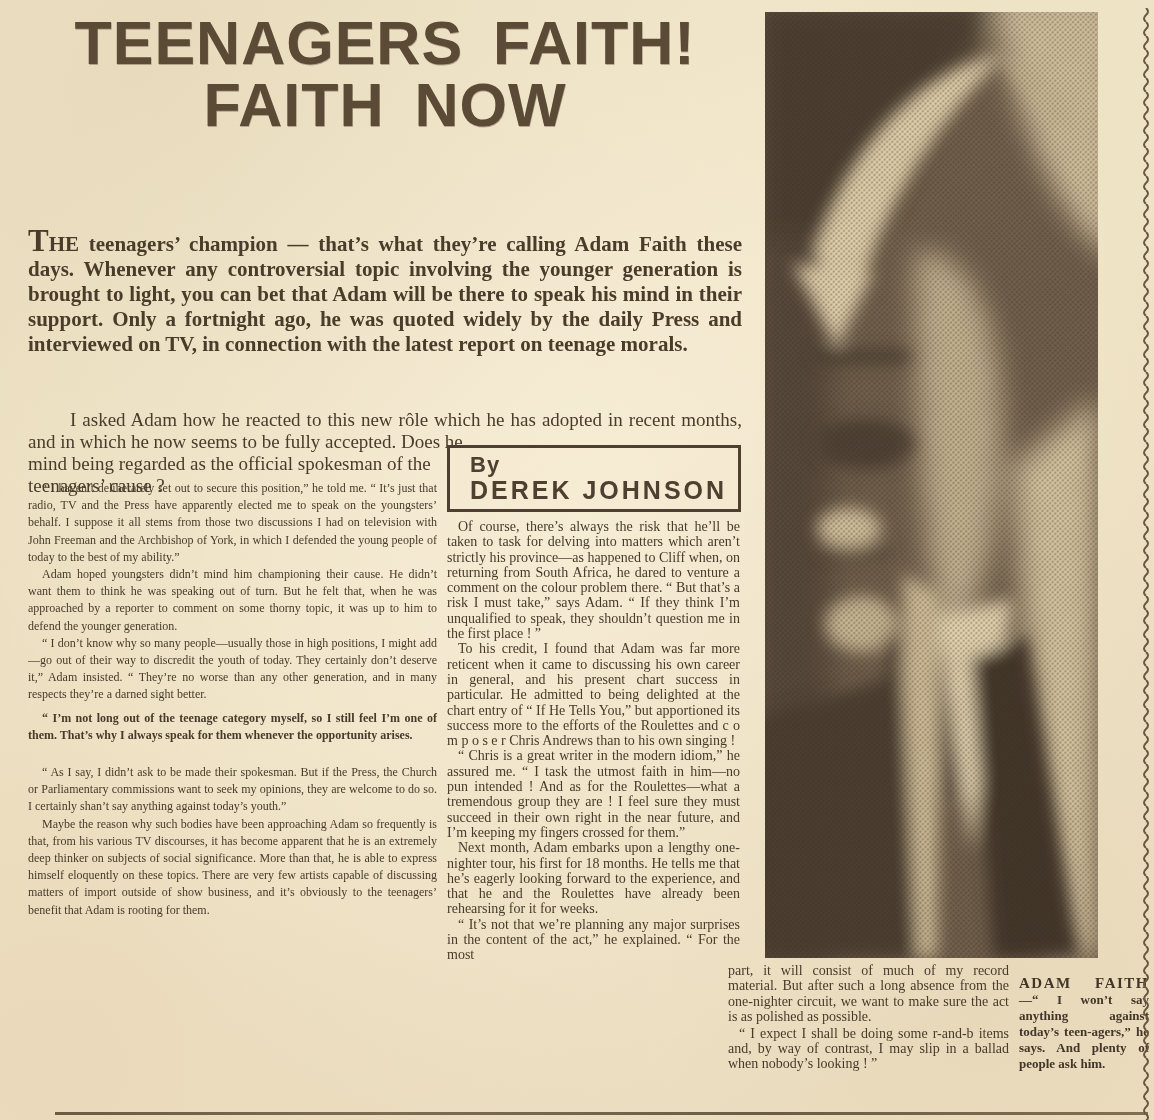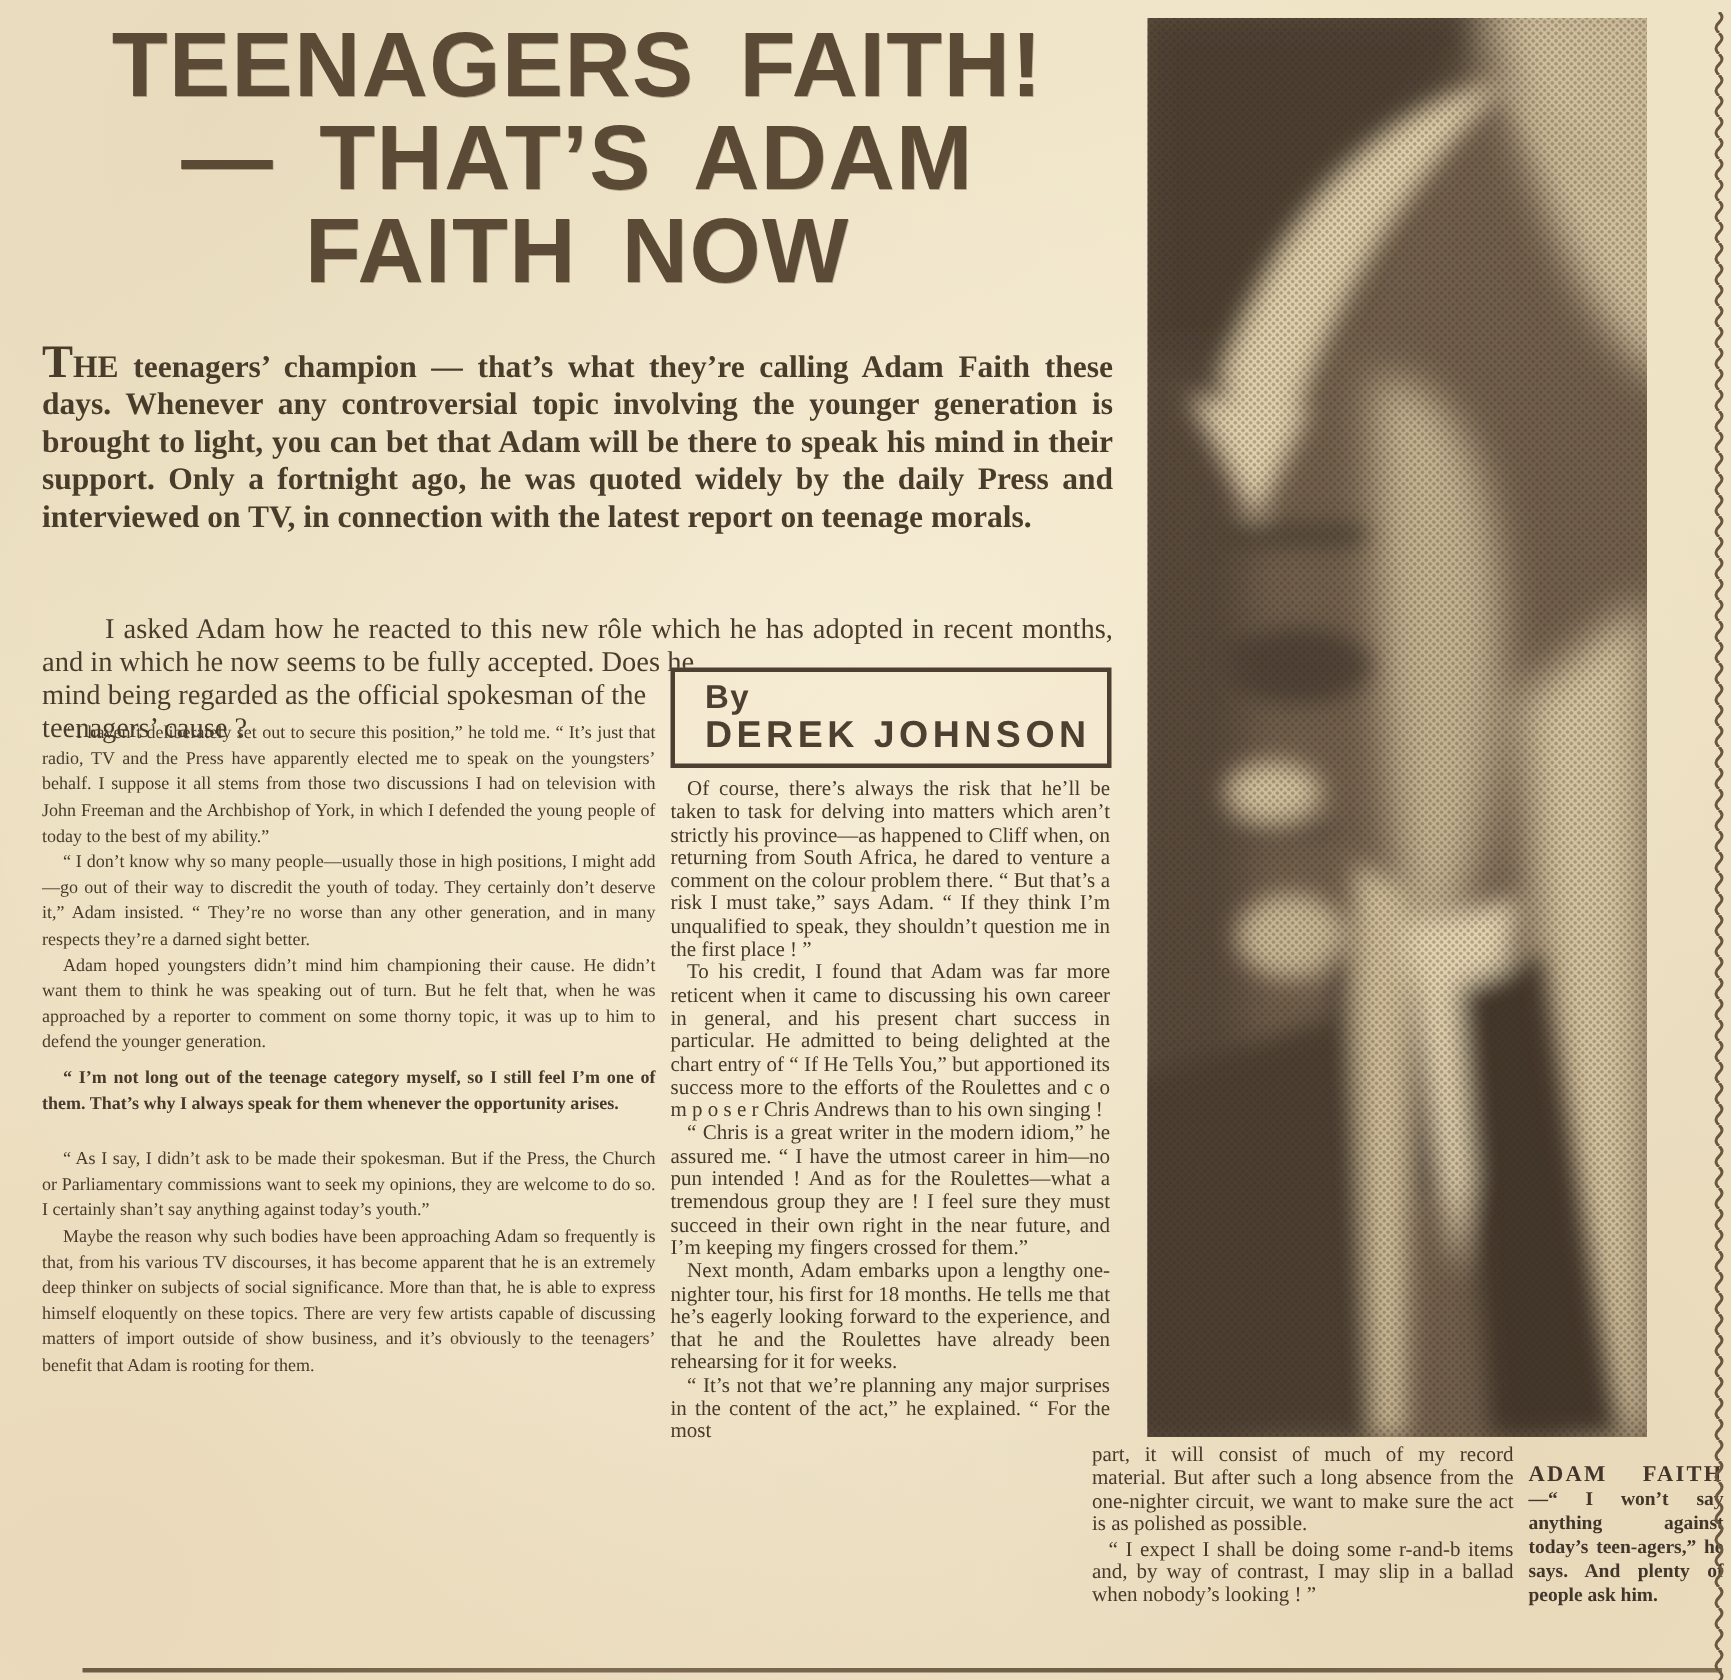--- a/index.html
+++ b/index.html
@@ -103,47 +103,46 @@
   
   .deckle{left:1138px;top:8px;width:16px;height:1112px;}
 </style>
 </head>
 <body>
 
 <div id="page">
 
   <div class="abs headline">
     <div>TEENAGERS FAITH!</div>
-    <div>— THAT’S ADAM</div>
     <div>FAITH NOW</div>
   </div>
 
   <p class="abs lead"><span class="initcap">T</span><span>HE teenagers’ champion — that’s what they’re calling Adam Faith these days.  Whenever any controversial topic involving the younger generation is brought to light, you can bet that Adam will be there to speak his mind in their support.  Only a fortnight ago, he was quoted widely by the daily Press and interviewed on TV, in connection with the latest report on teenage morals.</span></p>
 
   <p class="abs intro1">I asked Adam how he reacted to this new rôle which he has adopted in recent months, and in which he now seems to be fully accepted.  Does he</p>
   <p class="abs intro2">mind being regarded as the official spokesman of the teenagers’ cause ?</p>
 
   <div class="abs bybox">
     <span class="by-prefix">By</span>
     <span class="by-name">DEREK JOHNSON</span>
   </div>
 
   <div class="abs colL">
     <p>“ I haven’t deliberately set out to secure this position,” he told me.  “ It’s just that radio, TV and the Press have apparently elected me to speak on the youngsters’ behalf.  I suppose it all stems from those two discussions I had on television with John Freeman and the Archbishop of York, in which I defended the young people of today to the best of my ability.”</p>
+    <p>Adam hoped youngsters didn’t mind him championing their cause.  He didn’t want them to think he was speaking out of turn.  But he felt that, when he was approached by a reporter to comment on some thorny topic, it was up to him to defend the younger generation.</p>
     <p>“ I don’t know why so many people—usually those in high positions, I might add—go out of their way to discredit the youth of today.  They certainly don’t deserve it,” Adam insisted.  “ They’re no worse than any other generation, and in many respects they’re a darned sight better.</p>
-    <p>Adam hoped youngsters didn’t mind him championing their cause.  He didn’t want them to think he was speaking out of turn.  But he felt that, when he was approached by a reporter to comment on some thorny topic, it was up to him to defend the younger generation.</p>
     <p class="boldpara">“ I’m not long out of the teenage category myself, so I still feel I’m one of them.  That’s why I always speak for them whenever the opportunity arises.</p>
     <p>“ As I say, I didn’t ask to be made their spokesman. But if the Press, the Church or Parliamentary commissions want to seek my opinions, they are welcome to do so.  I certainly shan’t say anything against today’s youth.”</p>
     <p>Maybe the reason why such bodies have been approaching Adam so frequently is that, from his various TV discourses, it has become apparent that he is an extremely deep thinker on subjects of social significance.  More than that, he is able to express himself eloquently on these topics.  There are very few artists capable of discussing matters of import outside of show business, and it’s obviously to the teenagers’ benefit that Adam is rooting for them.</p>
   </div>
 
   <div class="abs colM">
     <p>Of course, there’s always the risk that he’ll be taken to task for delving into matters which aren’t strictly his province—as happened to Cliff when, on returning from South Africa, he dared to venture a comment on the colour problem there.  “ But that’s a risk I must take,” says Adam.  “ If they think I’m unqualified to speak, they shouldn’t question me in the first place ! ”</p>
     <p>To his credit, I found that Adam was far more reticent when it came to discussing his own career in general, and his present chart success in particular.  He admitted to being delighted at the chart entry of “ If He Tells You,” but apportioned its success more to the efforts of the Roulettes and c o m p o s e r Chris Andrews than to his own singing !</p>
-    <p>“ Chris is a great writer in the modern idiom,” he assured me.  “ I have the utmost career in him—no pun intended !  And as for the Roulettes—what a tremendous group they are !  I feel sure they must succeed in their own right in the near future, and I’m keeping my fingers crossed for them.”</p>
+    <p>“ Chris is a great writer in the modern idiom,” he assured me.  “ I task the utmost faith in him—no pun intended !  And as for the Roulettes—what a tremendous group they are !  I feel sure they must succeed in their own right in the near future, and I’m keeping my fingers crossed for them.”</p>
     <p>Next month, Adam embarks upon a lengthy one-nighter tour, his first for 18 months.  He tells me that he’s eagerly looking forward to the experience, and that he and the Roulettes have already been rehearsing for it for weeks.</p>
     <p>“ It’s not that we’re planning any major surprises in the content of the act,” he explained.  “ For the most</p>
   </div>
 
   <div class="abs colR">
     <p>part, it will consist of much of my record material.  But after such a long absence from the one-nighter circuit, we want to make sure the act is as polished as possible.</p>
     <p>“ I expect I shall be doing some r-and-b items and, by way of contrast, I may slip in a ballad when nobody’s looking ! ”</p>
   </div>
 
   <p class="abs caption"><span class="cap-title">ADAM FAITH</span>

